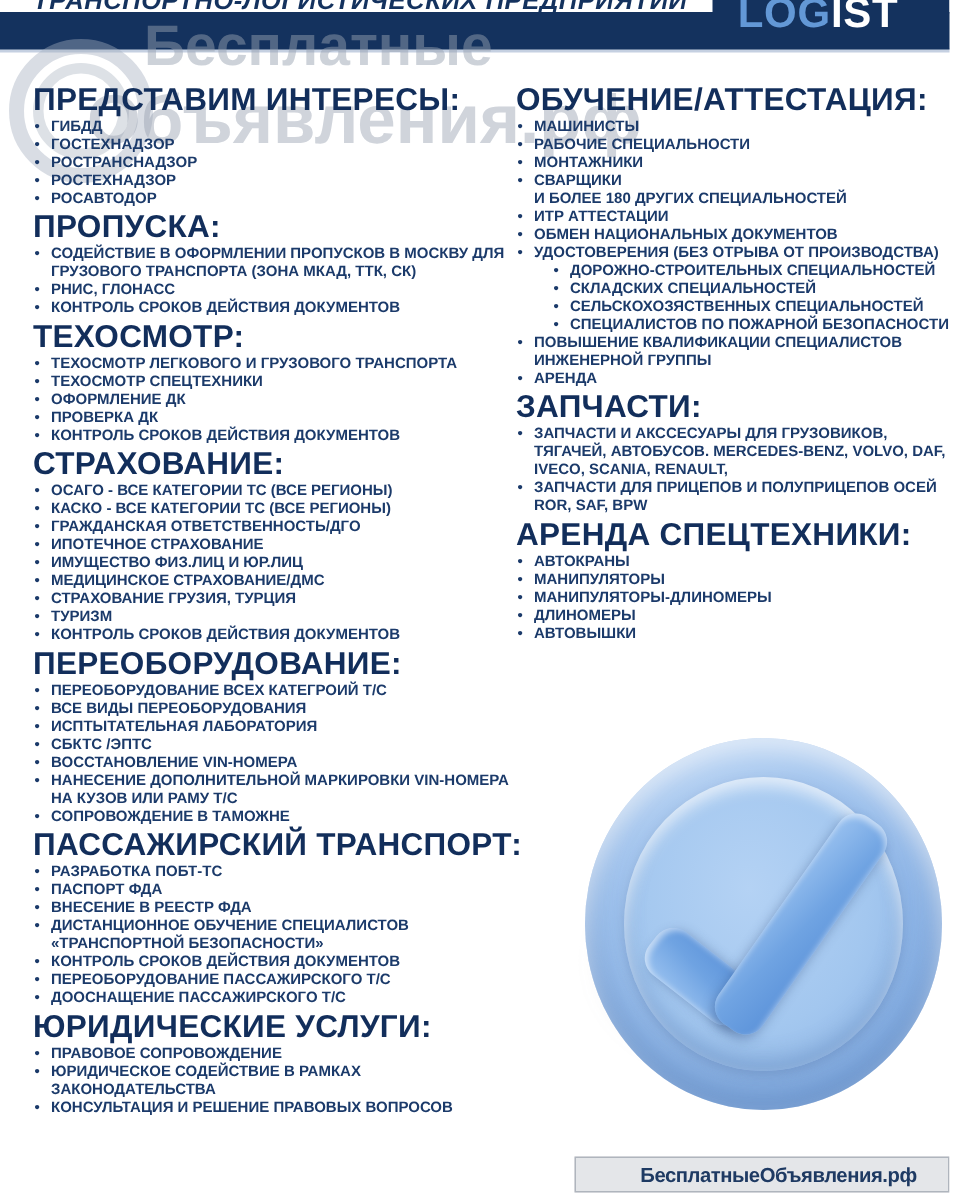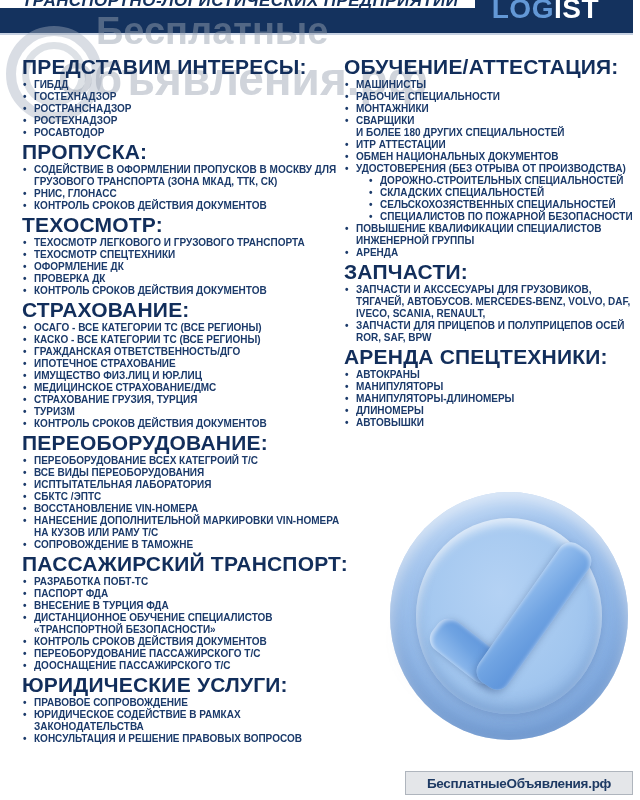--- a/index.html
+++ b/index.html
@@ -22,21 +22,21 @@
   .wm-ring{position:absolute;left:6px;top:26px;width:76px;height:76px;border-radius:50%;
     border:10px solid rgba(165,175,190,.42);}
   .wm-ring::after{content:"";position:absolute;inset:6px;border-radius:50%;
     border:7px solid rgba(165,175,190,.38);}
   .wm-line1{position:absolute;left:96px;top:10px;font-size:38px;font-weight:bold;
     color:rgba(150,160,176,.48);white-space:nowrap;}
   .wm-line2{position:absolute;left:58px;top:52px;font-size:46px;font-weight:bold;
     color:rgba(150,160,176,.45);white-space:nowrap;}
   .wm-badge{position:absolute;right:0;top:771px;width:226px;height:22px;z-index:9;
     background:rgba(224,226,230,.88);border:1px solid rgba(140,148,160,.6);
-    display:flex;align-items:center;justify-content:center;}
+    display:flex;align-items:center;justify-content:center;padding-left:22px;}
   .wm-badge span{font-size:13.5px;font-weight:bold;color:#1E3A63;letter-spacing:-.3px;white-space:nowrap;}
   
   .col{position:absolute;top:54px;z-index:6;}
   .col-left{left:22px;width:320px;}
   .col-right{left:344px;width:296px;}
   .col h2{margin:2px 0 1px 0;font-size:21px;line-height:22px;font-weight:bold;color:#122E5B;
     letter-spacing:.2px;white-space:nowrap;}
   .col ul{list-style:none;margin:0;padding:0;}
   .col li{position:relative;padding-left:12px;font-size:10px;line-height:12px;font-weight:bold;
     color:#1B3A6A;white-space:pre-line;}
@@ -145,21 +145,21 @@
           <li>ВОССТАНОВЛЕНИЕ VIN-НОМЕРА</li>
           <li>НАНЕСЕНИЕ ДОПОЛНИТЕЛЬНОЙ МАРКИРОВКИ VIN-НОМЕРА НА КУЗОВ ИЛИ РАМУ Т/С</li>
           <li>СОПРОВОЖДЕНИЕ В ТАМОЖНЕ</li>
         </ul>
       </section>
       <section>
         <h2>ПАССАЖИРСКИЙ ТРАНСПОРТ:</h2>
         <ul>
           <li>РАЗРАБОТКА ПОБТ-ТС</li>
           <li>ПАСПОРТ ФДА</li>
-          <li>ВНЕСЕНИЕ В ТУРЦИЯ ФДА</li>
+          <li>ВНЕСЕНИЕ В РЕЕСТР ФДА</li>
           <li>ДИСТАНЦИОННОЕ ОБУЧЕНИЕ СПЕЦИАЛИСТОВ «ТРАНСПОРТНОЙ БЕЗОПАСНОСТИ»</li>
           <li>КОНТРОЛЬ СРОКОВ ДЕЙСТВИЯ ДОКУМЕНТОВ</li>
           <li>ПЕРЕОБОРУДОВАНИЕ ПАССАЖИРСКОГО Т/С</li>
           <li>ДООСНАЩЕНИЕ ПАССАЖИРСКОГО Т/С</li>
         </ul>
       </section>
       <section>
         <h2>ЮРИДИЧЕСКИЕ УСЛУГИ:</h2>
         <ul>
           <li>ПРАВОВОЕ СОПРОВОЖДЕНИЕ</li>

